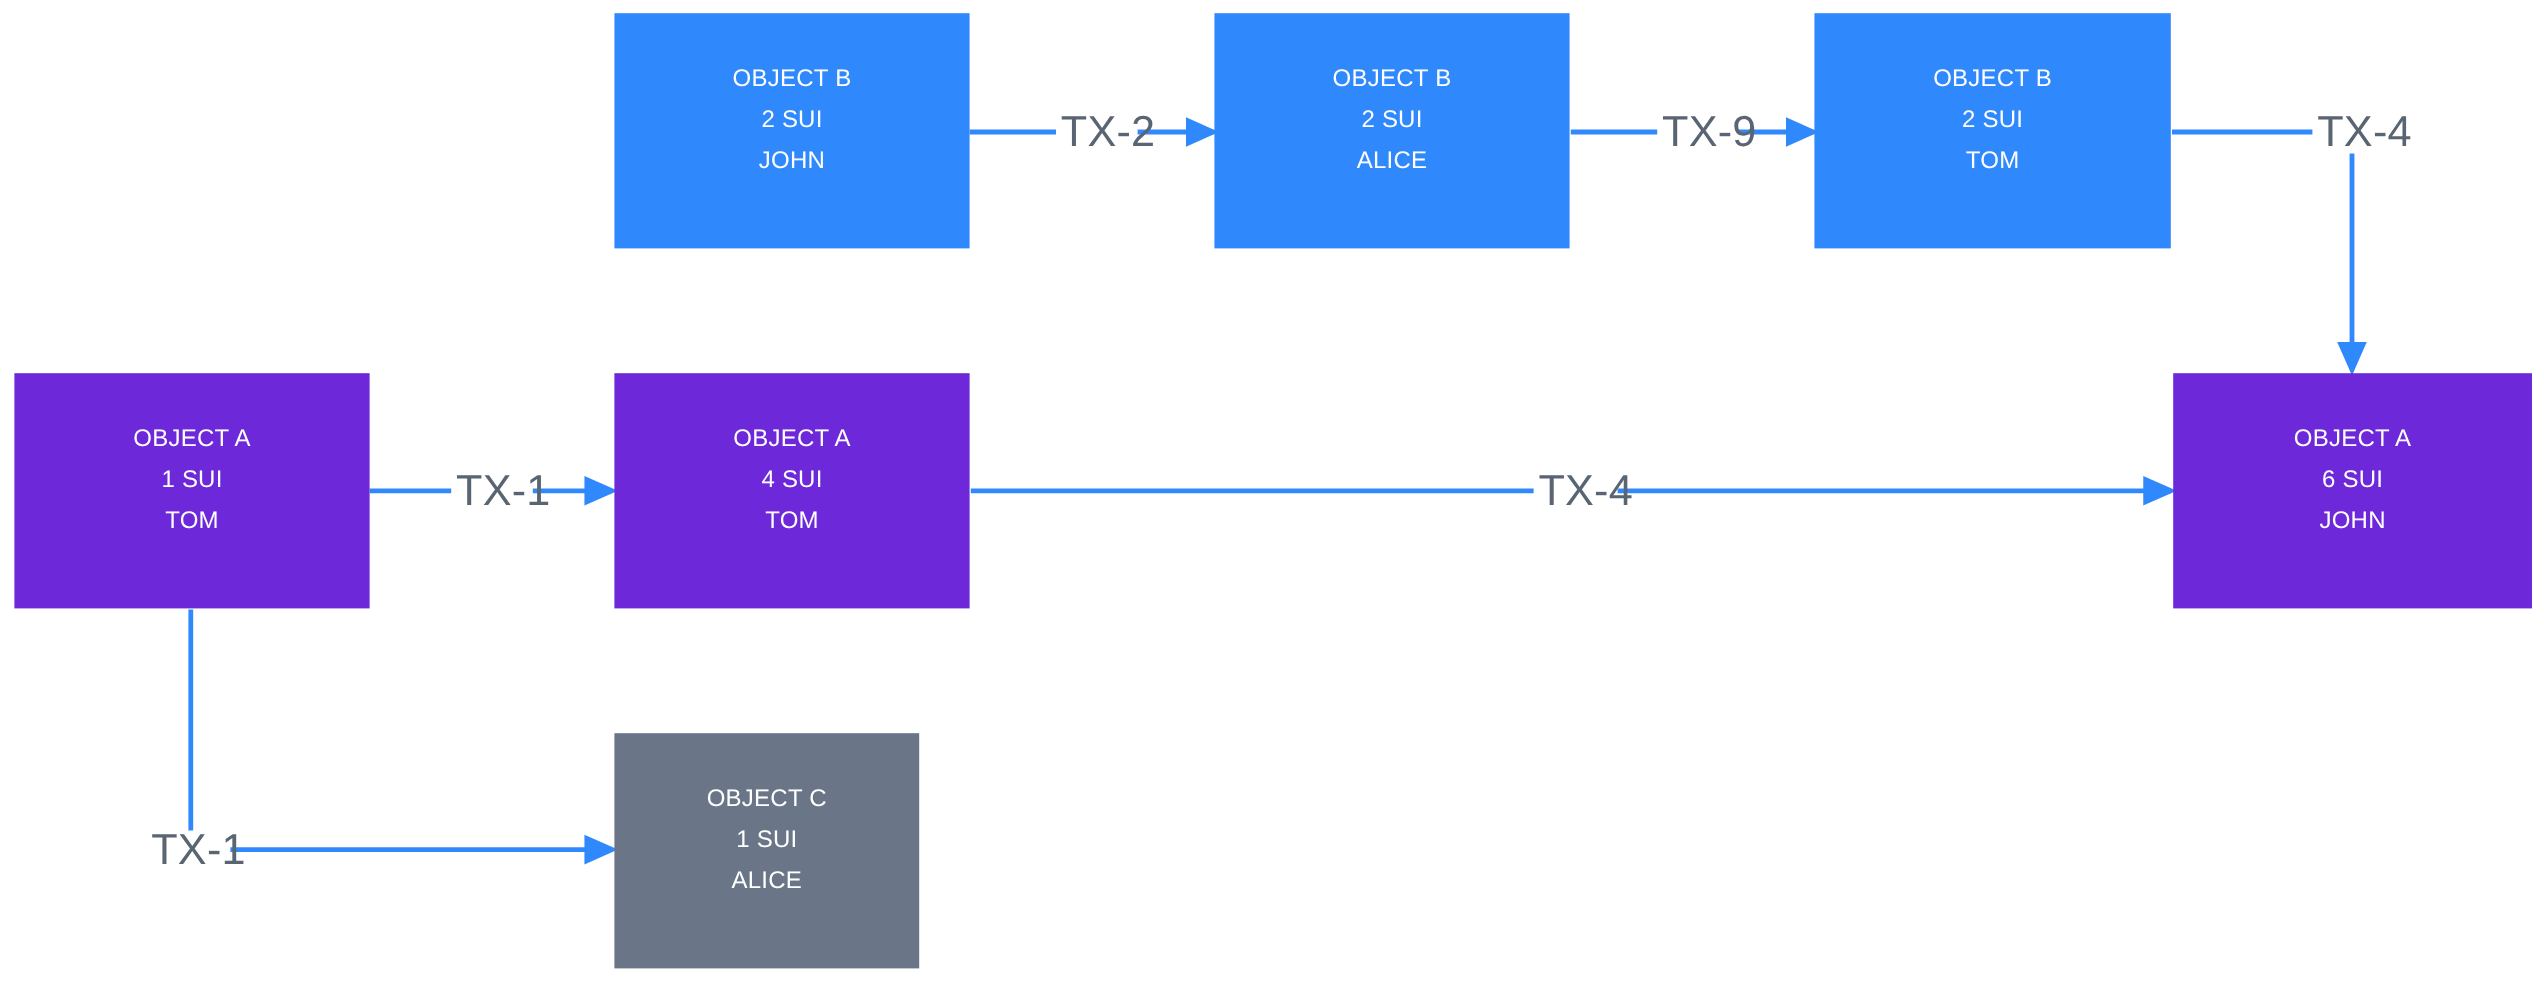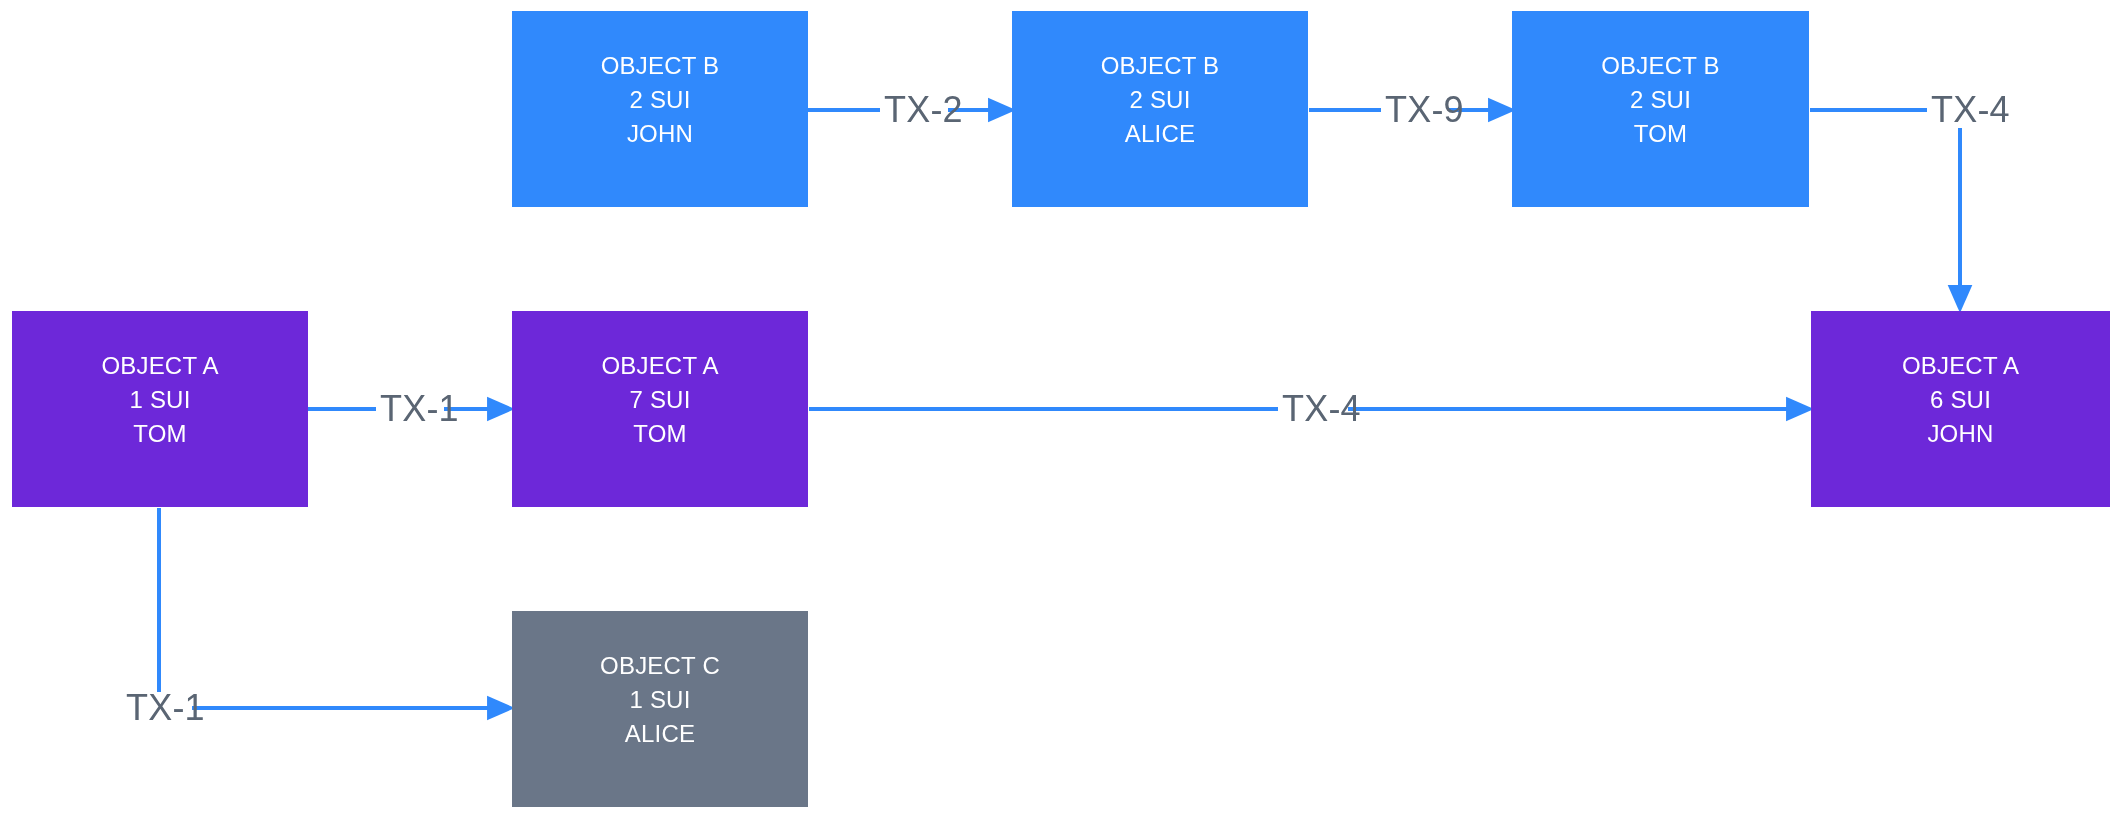--- a/index.html
+++ b/index.html
@@ -18,21 +18,21 @@
     background: #ffffff;
     overflow: hidden;
   }
   .node {
     position: absolute;
     box-sizing: border-box;
     display: flex;
     flex-direction: column;
     align-items: center;
     color: #ffffff;
-    font-size: 24px;
+    font-size: 20px;
     line-height: 34px;
     letter-spacing: 0.2px;
     white-space: nowrap;
     user-select: none;
   }
   .node .nm { margin-top: 38px; }
   .node .amt { margin-top: 0px; }
   .node .owner { }
 
   .node.obj-a { background: #6d28d9; }
@@ -119,29 +119,29 @@
   </div>
 
   <div class="node obj-a" style="left:12px; top:311px; width:296px; height:196px;">
     <span class="nm">OBJECT A</span>
     <span class="amt">1 SUI</span>
     <span class="owner">TOM</span>
   </div>
 
   <div class="node obj-a" style="left:512px; top:311px; width:296px; height:196px;">
     <span class="nm">OBJECT A</span>
-    <span class="amt">7 SUI</span>
+    <span class="amt">4 SUI</span>
     <span class="owner">TOM</span>
   </div>
 
   <div class="node obj-a" style="left:1811px; top:311px; width:299px; height:196px;">
     <span class="nm">OBJECT A</span>
     <span class="amt">6 SUI</span>
     <span class="owner">JOHN</span>
   </div>
 
-  <div class="node obj-c" style="left:512px; top:611px; width:296px; height:196px;">
+  <div class="node obj-c" style="left:512px; top:611px; width:254px; height:196px;">
     <span class="nm">OBJECT C</span>
     <span class="amt">1 SUI</span>
     <span class="owner">ALICE</span>
   </div>
 
 </div>
 
 </body></html>

